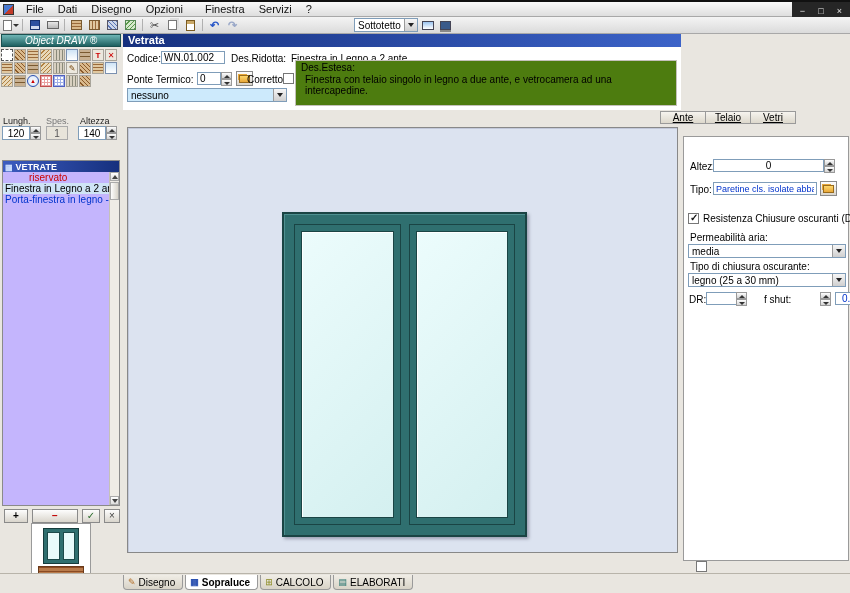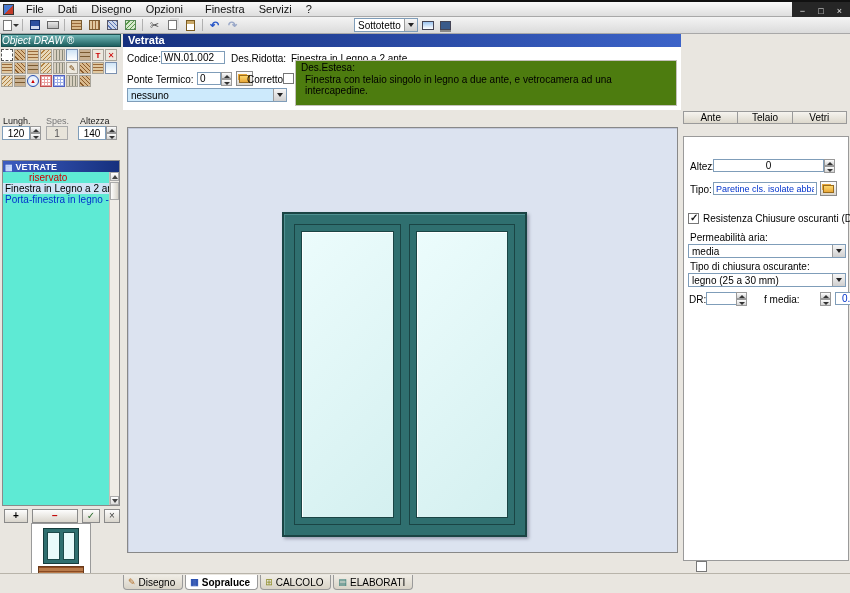--- a/index.html
+++ b/index.html
@@ -43,21 +43,21 @@
   .combo-arrow { position:absolute; right:0; top:0; bottom:0; width:13px;
     background:linear-gradient(#f6f6f6,#cfcfcf); border-left:1px solid #9a9a9a;
     display:flex; align-items:center; justify-content:center; }
   .combo-arrow::after { content:""; border-left:3px solid transparent; border-right:3px solid transparent; border-top:4px solid #222; }
   .i-win { width:12px; height:9px; border:1px solid #445; background:linear-gradient(#9cc4f0,#fff); }
   .i-mon { width:11px; height:9px; border:1px solid #445; background:#3a5a8a; box-shadow:0 2px 0 #888; }
 
   
   .od-header { position:absolute; left:1px; top:34px; width:120px; height:13px;
     background:linear-gradient(#6fb5b5,#1e6060); border:1px solid #1a5050;
-    color:#fff; font-size:10px; font-style:italic; text-align:left; line-height:12px; }
+    color:#fff; font-size:10px; font-style:italic; text-align:center; line-height:12px; }
   .tools { position:absolute; left:1px; top:49px; width:121px; display:flex; flex-wrap:wrap; gap:1px; }
   .tool { width:12px; height:12px; border:1px solid #a8a49a; background:#ece8de;
     display:flex; align-items:center; justify-content:center; font-size:8px; }
   .pt-sel { background:#fff; border:1px dashed #555; }
   .pt-a { background:repeating-linear-gradient(45deg,#d9b98c 0 2px,#8a5a2a 2px 3px); }
   .pt-b { background:repeating-linear-gradient(0deg,#e0c8a0 0 2px,#9a6a3a 2px 3px); }
   .pt-c { background:repeating-linear-gradient(90deg,#d8d0c0 0 2px,#8a8a7a 2px 3px); }
   .pt-d { background:linear-gradient(#cfe4f6,#ffffff); border-color:#7a90b0; }
   .pt-e { background:repeating-linear-gradient(135deg,#e8d8b8 0 2px,#b08040 2px 3px); }
   .pt-f { background:repeating-linear-gradient(0deg,#c8b090 0 3px,#7a5a30 3px 4px); }
@@ -71,21 +71,21 @@
     background-image:linear-gradient(#a0b0e8 1px,transparent 1px),linear-gradient(90deg,#a0b0e8 1px,transparent 1px); background-size:3px 3px; }
 
   .dim-label { position:absolute; font-size:9px; color:#222; }
   .dim-in { position:absolute; top:126px; height:14px; font-size:10px; border:1px solid #7f9db9; background:#fff; text-align:center; padding:0; font-family:"Liberation Sans",sans-serif; }
   .dim-in.disabled { background:#e8e4da; border-color:#aaa; color:#555; }
   .spin { position:absolute; width:11px; height:14px; display:flex; flex-direction:column; }
   .spin-up,.spin-dn { flex:1; border:1px solid #999; background:linear-gradient(#fdfdfd,#d2d2d2); position:relative; }
   .spin-up::after { content:""; position:absolute; left:2px; top:2px; border-left:3px solid transparent; border-right:3px solid transparent; border-bottom:3px solid #333; }
   .spin-dn::after { content:""; position:absolute; left:2px; top:2px; border-left:3px solid transparent; border-right:3px solid transparent; border-top:3px solid #333; }
 
-  .listbox { position:absolute; left:2px; top:160px; width:118px; height:346px; background:#5eead4; border:1px solid #8a8a8a; }
+  .listbox { position:absolute; left:2px; top:160px; width:118px; height:346px; background:#c4b5fd; border:1px solid #8a8a8a; }
   .list-header { height:11px; background:linear-gradient(90deg,#3c5cc0,#16307e); color:#fff;
     font-size:9px; font-weight:bold; display:flex; align-items:center; gap:3px; padding-left:2px; }
   .hdr-ico::before { content:"▦"; font-size:8px; color:#cfe0ff; }
   .list-item { font-size:10px; height:11px; line-height:11px; padding-left:2px; white-space:nowrap; overflow:hidden; width:107px; }
   .li-red { color:var(--reserved_red,#c00000);margin-left:24px; }
   .li-sel { background:var(--selection_blue,#cfe4f6); color:#000; }
   .li-blue { color:var(--item_blue,#0033cc); }
   .list-sb { position:absolute; right:0; top:11px; bottom:0; width:10px; background:#efece6; border-left:1px solid #c5c1b8; }
   .sb-btn { position:absolute; left:0; width:9px; height:9px; border:1px solid #aaa; background:linear-gradient(#fff,#ddd); }
   .sb-up { top:0; } .sb-dn { bottom:0; }
@@ -133,21 +133,21 @@
   .canvas { position:absolute; left:127px; top:127px; width:551px; height:426px;
     background:var(--canvas_bg,#dce3f0); border:1px solid #888; box-shadow:inset 1px 1px 0 #c2c8da; }
   .wd { position:absolute; left:154px; top:84px; width:245px; height:325px;
     background:var(--frame_teal,#2f6f6f); border:2px solid #1a4444; padding:10px; display:flex; gap:8px;
     box-shadow:inset 1px 1px 0 #4e9090, 2px 2px 3px rgba(40,40,70,.35); }
   .wd-pane { flex:1; background:var(--frame_teal,#2f6f6f); border:1px solid #1a4444; padding:6px; }
   .wd-glass { width:100%; height:100%; background:linear-gradient(135deg,#ecfcfc,var(--glass_cyan,#d4f0f0));
     border:1px solid #1a4444; box-shadow:inset 1px 1px 0 #ffffff; }
 
   
-  .rtabs { position:absolute; left:683px; width:164px; height:13px; display:flex; }
+  .rtabs { position:absolute; left:660px; width:136px; height:13px; display:flex;text-decoration:underline; }
   .rtabs1 { top:111px; } .rtabs2 { top:124px; }
   .rtab { flex:1; font-size:10px; text-align:center; line-height:12px;
     background:linear-gradient(#f6f4ef,#ddd8cc); border:1px solid #9a9a9a; border-left-width:0; white-space:nowrap; overflow:hidden; }
   .rtab:first-child { border-left-width:1px; }
   .rtab.active { background:#fff; border-bottom-color:#fff; }
   .rbody { position:absolute; left:683px; top:136px; width:166px; height:425px; background:#fff; border:1px solid #9a9a9a; }
   .rbody .tb { font-size:10px; }
   .blue-val { color:var(--item_blue,#0033cc) !important; }
   .dr-row { position:absolute; left:4px; right:4px; top:76px; display:flex; align-items:center; gap:4px; }
   .dr-row .glabel { font-size:10px; white-space:nowrap; }
@@ -398,21 +398,21 @@
       <span>legno (25 a 30 mm)</span>
       <span class="combo-arrow"></span>
     </div>
 
     <span class="lbl" style="left:5px;top:157px">DR:</span>
     <input class="tb blue-val" style="left: 22px; top: 155px; width: 30px; text-align: left; padding-left: 36px;" readonly="" value="0.22">
     <span class="spin" style="left:52px;top:155px">
       <span class="spin-up"></span>
       <span class="spin-dn"></span>
     </span>
-    <span class="lbl" style="left:80px;top:157px">f media:</span>
+    <span class="lbl" style="left:80px;top:157px">f shut:</span>
     <input class="tb blue-val" style="left: 108px; top: 155px; width: 28px; text-align: center; margin-left: 43px;" readonly="" value="0.6">
     <span class="spin" style="left:136px;top:155px">
       <span class="spin-up"></span>
       <span class="spin-dn"></span>
     </span>
   </div>
 
   <div class="doppio">
     <span class="cb"></span>
     <span class="plab">Doppio</span>

